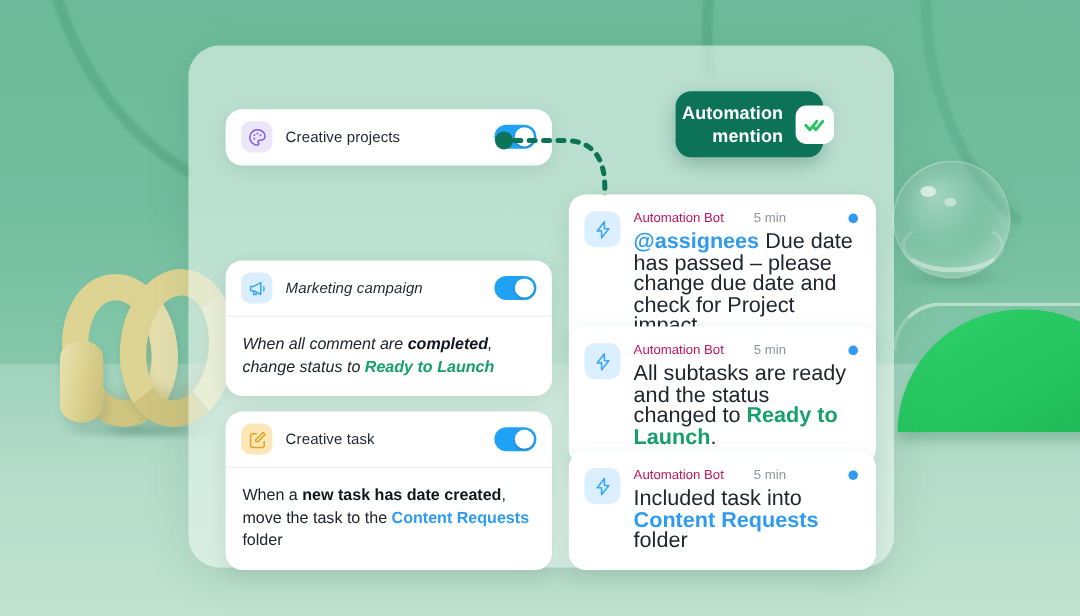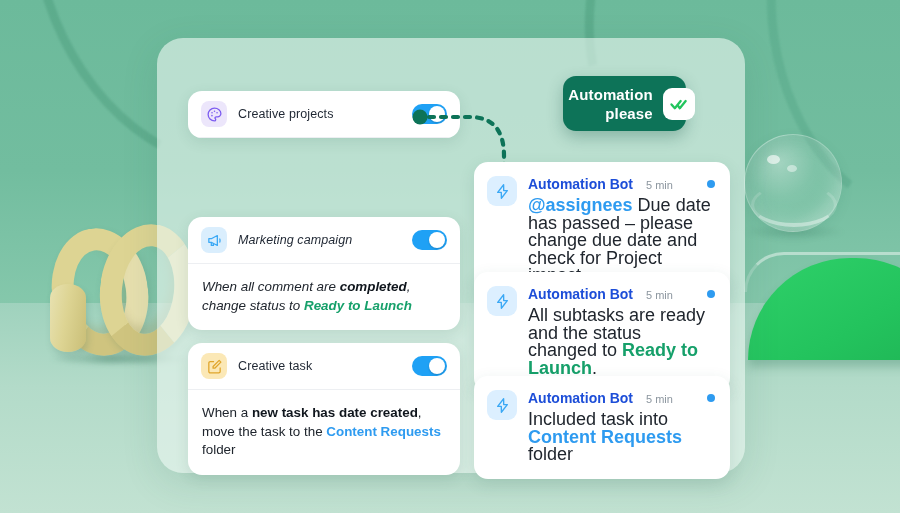--- a/index.html
+++ b/index.html
@@ -185,22 +185,22 @@
     box-shadow: 0 5px 16px rgba(40,90,75,.13);
     padding: 14px 15px 15px 13px;
     display: flex;
   }
   .note-icon {
     width: 30px; height: 30px; border-radius: 9px; background: #dcefff;
     display: flex; align-items: center; justify-content: center; flex: none;
   }
   .note-main { margin-left: 11px; flex: 1; }
   .note-top { display: flex; align-items: baseline; }
-  .note-name { font-size: 14px; font-weight: 700; color: #1d4ed8; }
-  .note-time { margin-left: 13px; font-size: 11px; color: #8c969f; }
+  .note-name { font-size: 11px; font-weight: 400; color: #be185d; }
+  .note-time { margin-left: 25px; font-size: 11px; color: #8c969f; }
   .note-dot {
     margin-left: auto; width: 8px; height: 8px; border-radius: 50%;
     background: #2e9bf0; align-self: center;
   }
   .note-text {
     margin-top: 5px; font-size: 18px; line-height: 17.5px; color: #20262e;
   }
 
   #note-1 { top: 124px; }
   #note-2 { top: 234px; }
@@ -288,21 +288,21 @@
         </span>
       </div>
       <div class="rule-body">
         <span>When a </span><b>new task has date created</b><span>, move the task to the </span><span class="lk-blue">Content Requests</span><span> folder</span>
       </div>
     </div>
 
     <div id="badge">
       <span class="btxt">
         <span>Automation</span><br>
-        <span>please</span>
+        <span>mention</span>
       </span>
       <span class="bcheck">
         <svg width="20" height="20" viewBox="0 0 24 24" fill="none" stroke="#22c55e" stroke-width="2.8" stroke-linecap="round" stroke-linejoin="round">
           <path d="M3 12.5 7 17l7-8.5"></path>
           <path d="M10.5 13.8 13 17l7-8.5"></path>
         </svg>
       </span>
     </div>
 
     <svg id="connector" viewBox="0 0 120 125">

